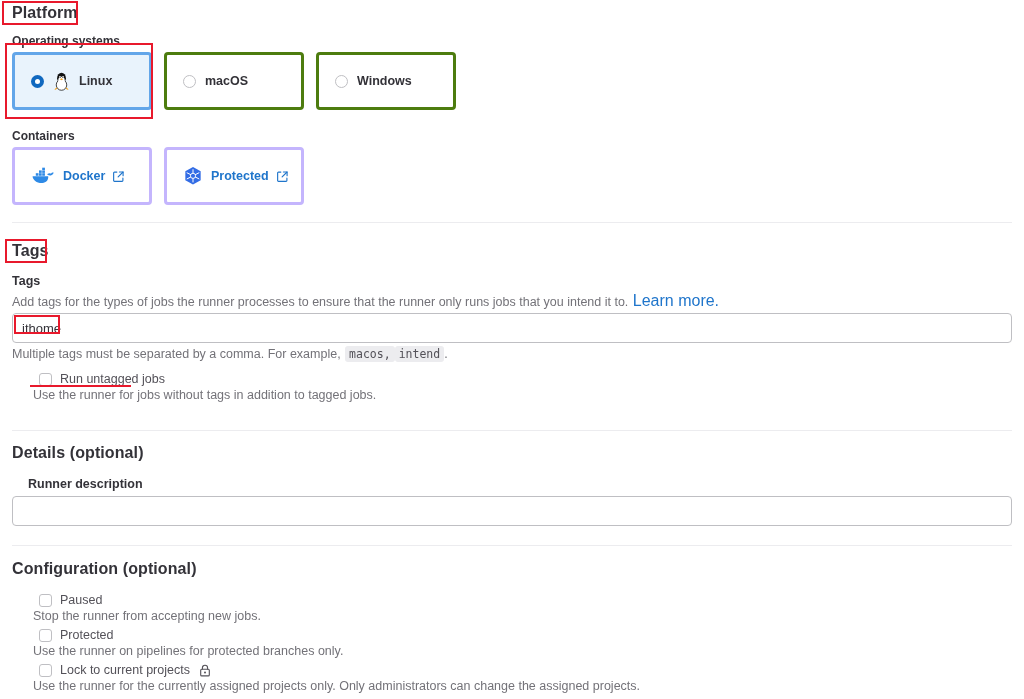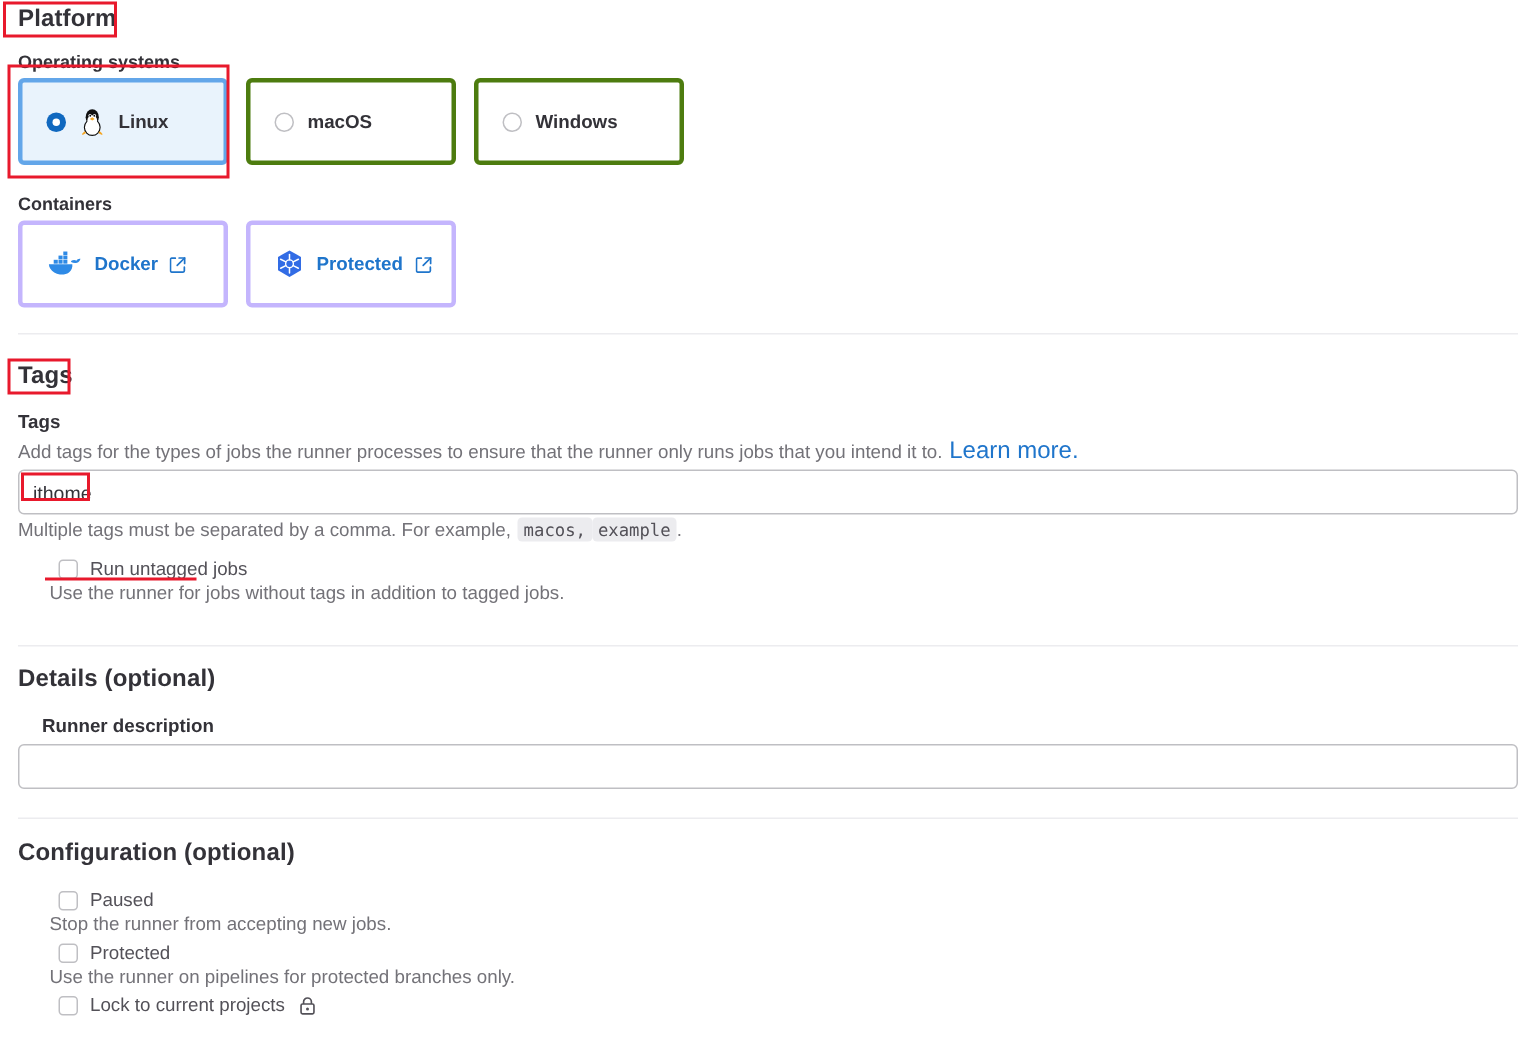--- a/index.html
+++ b/index.html
@@ -262,21 +262,21 @@
 
   <div style="position:absolute; left:12px; top:292px;">
     <span class="help-text">Add tags for the types of jobs the runner processes to ensure that the runner only runs jobs that you intend it to.</span>
     <a class="link" href="#">Learn more.</a>
   </div>
 
   <input class="text-input" type="text" style="position: absolute; left: 12px; top: 313px;" placeholder="" value="ithome">
 
   <div style="position:absolute; left:12px; top:344px;">
     <span class="help-text">Multiple tags must be separated by a comma. For example,</span>
-    <code class="chip">macos,</code><code class="chip">example</code><span class="help-text">.</span>
+    <code class="chip">macos,</code><code class="chip">intend</code><span class="help-text">.</span>
   </div>
 
   <div class="cbox-row" style="position:absolute; left:12px; top:371px;">
     <span class="cbox"></span>
     <span class="cbox-label">Run untagged jobs</span>
   </div>
   <div class="cbox-desc" style="position:absolute; left:33px; top:387px;">Use the runner for jobs without tags in addition to tagged jobs.</div>
 
   <hr class="divider" style="position:absolute; left:12px; top:430px; width:1000px;">
 
@@ -306,20 +306,21 @@
     <span class="cbox"></span>
     <span class="cbox-label">Lock to current projects</span>
     <span style="display:inline-flex;align-items:center;margin-left:1px;margin-top:2px;">
       <svg width="12" height="13" viewBox="0 0 12 13">
         <path d="M3.4 5.4 V3.9 a2.6 2.6 0 0 1 5.2 0 V5.4" fill="none" stroke="#535158" stroke-width="1.1"></path>
         <rect x="1.7" y="5.3" width="8.6" height="6.6" rx="1" fill="none" stroke="#535158" stroke-width="1.1"></rect>
         <circle cx="6" cy="8.6" r="1" fill="#535158"></circle>
       </svg>
     </span>
   </div>
+  <div class="cbox-desc" style="position:absolute; left:33px; top:678px;">Use the runner for the currently assigned projects only. Only administrators can change the assigned projects.</div>
 
   <div class="anno-box" style="left:2px; top:1px; width:76px; height:24px;"></div>
 
   <div class="anno-box" style="left:5px; top:43px; width:148px; height:76px;"></div>
 
   <div class="anno-box" style="left:5px; top:239px; width:42px; height:24px;"></div>
 
   <div class="anno-box" style="left:14px; top:315px; width:46px; height:19px;"></div>
 
   <div class="anno-underline" style="left:30px; top:385px; width:101px;"></div>

